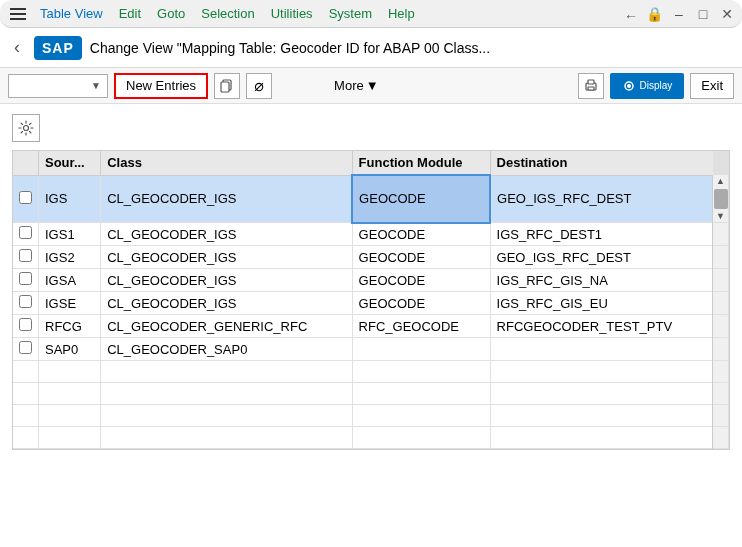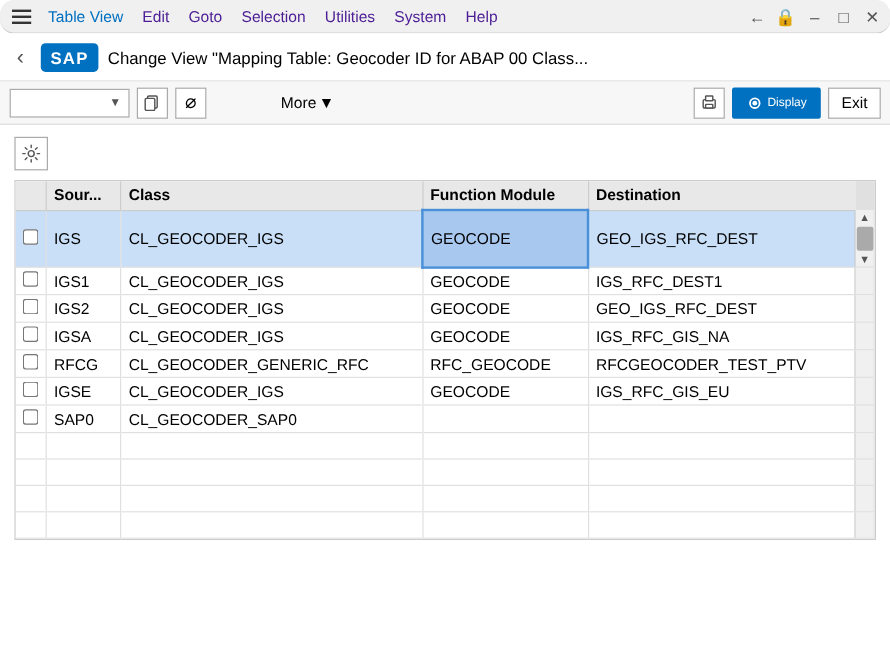--- a/index.html
+++ b/index.html
@@ -13,21 +13,21 @@
       border-bottom: 1px solid #ccc;
       height: 28px;
       padding: 0 4px;
       border-radius: 12px;
     }
     .menu-bar .hamburger {
       display: flex; flex-direction: column; gap: 3px; cursor: pointer; padding: 4px 6px;
     }
     .menu-bar .hamburger span { width: 16px; height: 2px; background: #333; display: block; }
     .menu-item {
-      padding: 4px 8px; cursor: pointer; font-size: 13px; color: #4c1d95;
+      padding: 4px 8px; cursor: pointer; font-size: 13px; color: #15803d;
     }
     .menu-item.active { color: #0070c0; }
     .window-controls { margin-left: auto; display: flex; gap: 2px; }
     .win-btn { width: 22px; height: 22px; display: flex; align-items: center; justify-content: center; cursor: pointer; font-size: 14px; color: #555; }
 
     
     .title-bar {
       display: flex;
       align-items: center;
       background: #fff;
@@ -160,20 +160,21 @@
   <div class="nav-btn">‹</div>
   <div class="sap-logo">SAP</div>
   <div class="title-text">Change View "Mapping Table: Geocoder ID for ABAP 00 Class...</div>
 </div>
 
 <div class="toolbar">
   <div class="dropdown-box">
     <span></span>
     <span class="dropdown-arrow">▼</span>
   </div>
+  <button class="new-entries-btn">New Entries</button>
   <div class="toolbar-icon-btn" title="Copy">
     <svg width="14" height="14" viewBox="0 0 14 14" fill="none">
       <rect x="3" y="1" width="8" height="10" rx="1" stroke="#555" stroke-width="1.2"></rect>
       <rect x="1" y="3" width="8" height="10" rx="1" fill="#fff" stroke="#555" stroke-width="1.2"></rect>
     </svg>
   </div>
   <div class="toolbar-icon-btn" title="Delete">
     <span style="font-size:16px; line-height:1;">⌀</span>
   </div>
   <div class="more-btn">
@@ -253,36 +254,36 @@
           <tr>
             <td class="checkbox-cell"><input type="checkbox" style=""></td>
             <td>IGSA</td>
             <td>CL_GEOCODER_IGS</td>
             <td>GEOCODE</td>
             <td style="border-right: none;">IGS_RFC_GIS_NA</td>
             <td style="width: 16px; background: rgb(240, 240, 240); border-left: 1px solid rgb(204, 204, 204); padding: 0px;"></td>
           </tr>
           <tr>
             <td class="checkbox-cell"><input type="checkbox" style=""></td>
+            <td>IGSE</td>
+            <td>CL_GEOCODER_IGS</td>
+            <td>GEOCODE</td>
+            <td style="border-right: none;">IGS_RFC_GIS_EU</td>
+            <td style="width: 16px; background: rgb(240, 240, 240); border-left: 1px solid rgb(204, 204, 204); padding: 0px;"></td>
+          </tr>
+          <tr>
+            <td class="checkbox-cell"><input type="checkbox" style=""></td>
             <td>RFCG</td>
             <td>CL_GEOCODER_GENERIC_RFC</td>
             <td>RFC_GEOCODE</td>
             <td style="border-right: none;">RFCGEOCODER_TEST_PTV</td>
             <td style="width: 16px; background: rgb(240, 240, 240); border-left: 1px solid rgb(204, 204, 204); padding: 0px;"></td>
           </tr>
           <tr>
             <td class="checkbox-cell"><input type="checkbox" style=""></td>
-            <td>IGSE</td>
-            <td>CL_GEOCODER_IGS</td>
-            <td>GEOCODE</td>
-            <td style="border-right: none;">IGS_RFC_GIS_EU</td>
-            <td style="width: 16px; background: rgb(240, 240, 240); border-left: 1px solid rgb(204, 204, 204); padding: 0px;"></td>
-          </tr>
-          <tr>
-            <td class="checkbox-cell"><input type="checkbox" style=""></td>
             <td>SAP0</td>
             <td>CL_GEOCODER_SAP0</td>
             <td></td>
             <td style="border-right: none;"></td>
             <td style="width: 16px; background: rgb(240, 240, 240); border-left: 1px solid rgb(204, 204, 204); padding: 0px;"></td>
           </tr>
           <tr style="height: 22px;">
             <td class="checkbox-cell"></td>
             <td></td>
             <td></td>

